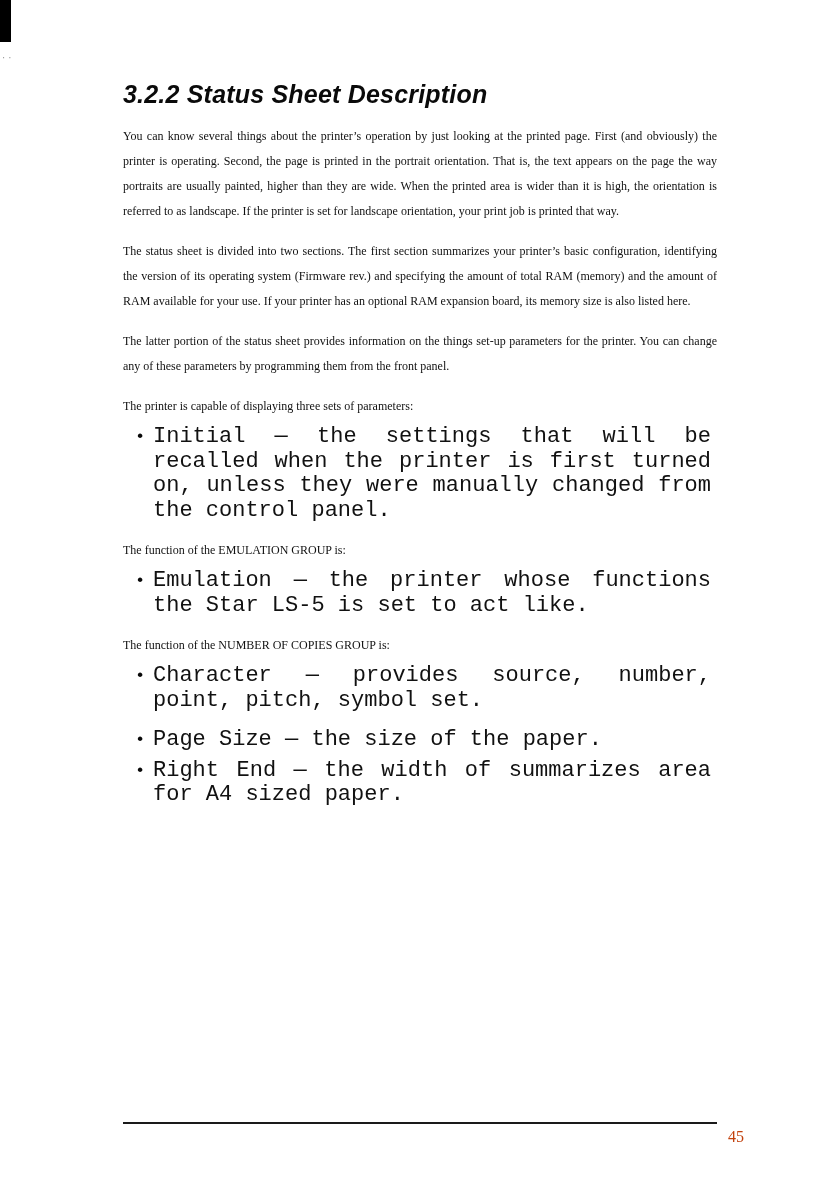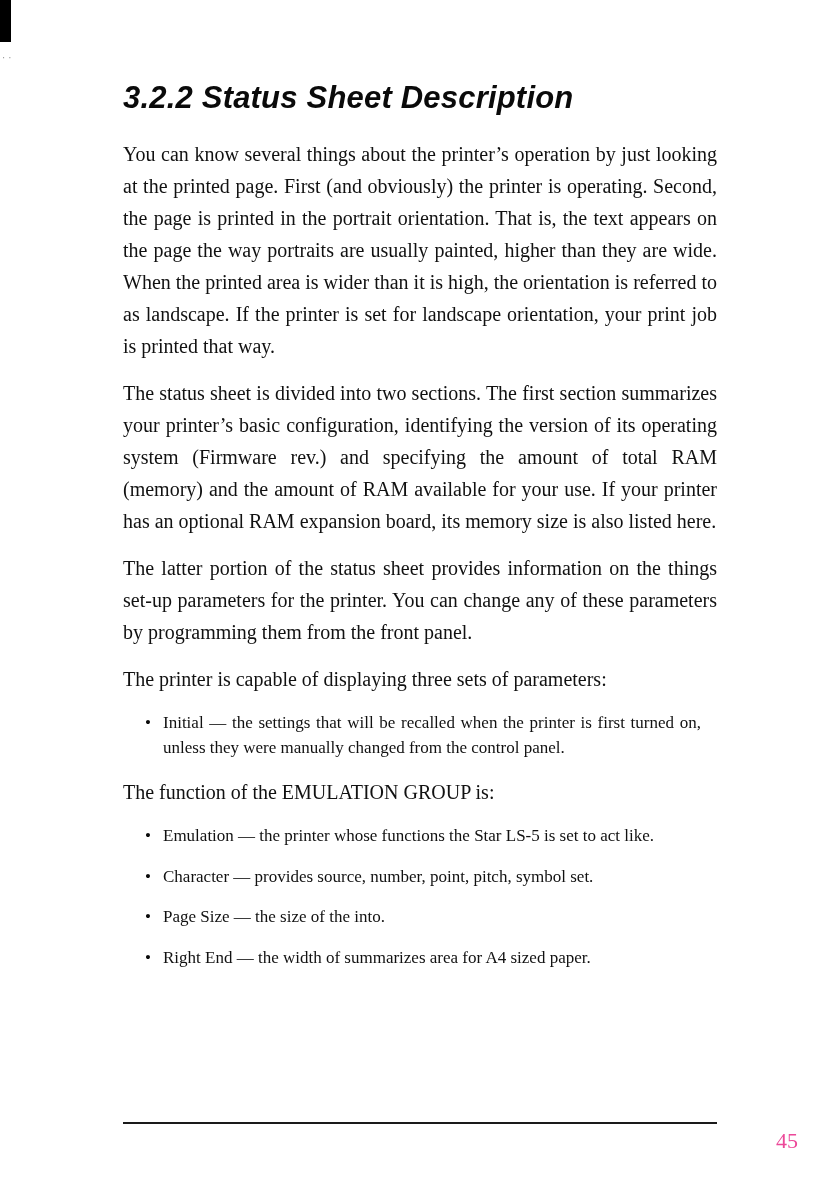--- a/index.html
+++ b/index.html
@@ -34,72 +34,73 @@
     font-size: 10px;
     font-family: "DejaVu Sans", sans-serif;
   }
   .content {
     position: absolute;
     left: 123px;
     top: 80px;
     width: 594px;
   }
   h1.doc-heading {
-    margin: 0 0 22px 0;
+    margin: 0 0 15px 0;
     font-family: "Liberation Sans", sans-serif;
     font-style: italic;
     font-weight: bold;
-    font-size: 31px;
+    font-size: 25px;
     letter-spacing: 0.2px;
     color: #0a0a0a;
   }
   p.para {
     margin: 0 0 15px 0;
-    font-size: 20px;
-    line-height: 32px;
+    font-size: 12px;
+    line-height: 25px;
     text-align: justify;
   }
   p.para.intro-line {
     margin-bottom: 1px;
   }
   ul.bullets {
     margin: 0 0 15px 0;
     padding: 0 0 0 24px;
     list-style: none;
   }
   ul.bullets li {
     position: relative;
-    font-size: 17px;
+    font-size: 22px;
     line-height: 24.5px;
     text-align: justify;
-    margin: 16px;
+    margin: 6px;
+    font-family: Liberation Mono, monospace;
   }
   ul.bullets li::before {
     content: "\2022";
     position: absolute;
     left: -18px;
     top: 0;
     font-size: 17px;
     color: #0a0a0a;
   }
   .footer-rule {
     position: absolute;
     left: 123px;
     top: 1122px;
     width: 594px;
     height: 2px;
     background: #1a1a1a;
   }
   .page-number {
     position: absolute;
-    left: 776px;
+    left: 728px;
     top: 1128px;
-    font-size: 22px;
+    font-size: 16px;
     font-family: "Liberation Serif", serif;
-    color: #ec4899;
+    color: #c2410c;
   }
 </style>
 </head>
 <body>
 
 <div class="page">
 
   <div class="scan-bar"></div>
   <div class="scan-speck">· ·</div>
 
@@ -116,27 +117,28 @@
     <p class="para intro-line">The printer is capable of displaying three sets of parameters:</p>
     <ul class="bullets">
       <li>Initial — the settings that will be recalled when the printer is first turned on, unless they were manually changed from the control panel.</li>
     </ul>
 
     <p class="para intro-line">The function of the EMULATION GROUP is:</p>
     <ul class="bullets">
       <li>Emulation — the printer whose functions the Star LS-5 is set to act like.</li>
     </ul>
 
+    <p class="para intro-line">The function of the NUMBER OF COPIES GROUP is:</p>
 
     <ul class="bullets">
       <li>Character — provides source, number, point, pitch, symbol set.</li>
     </ul>
 
     <ul class="bullets">
-      <li>Page Size — the size of the into.</li>
+      <li>Page Size — the size of the paper.</li>
       <li>Right End — the width of summarizes area for A4 sized paper.</li>
     </ul>
 
   </div>
 
   <div class="footer-rule"></div>
   <div class="page-number">45</div>
 
 </div>
 

